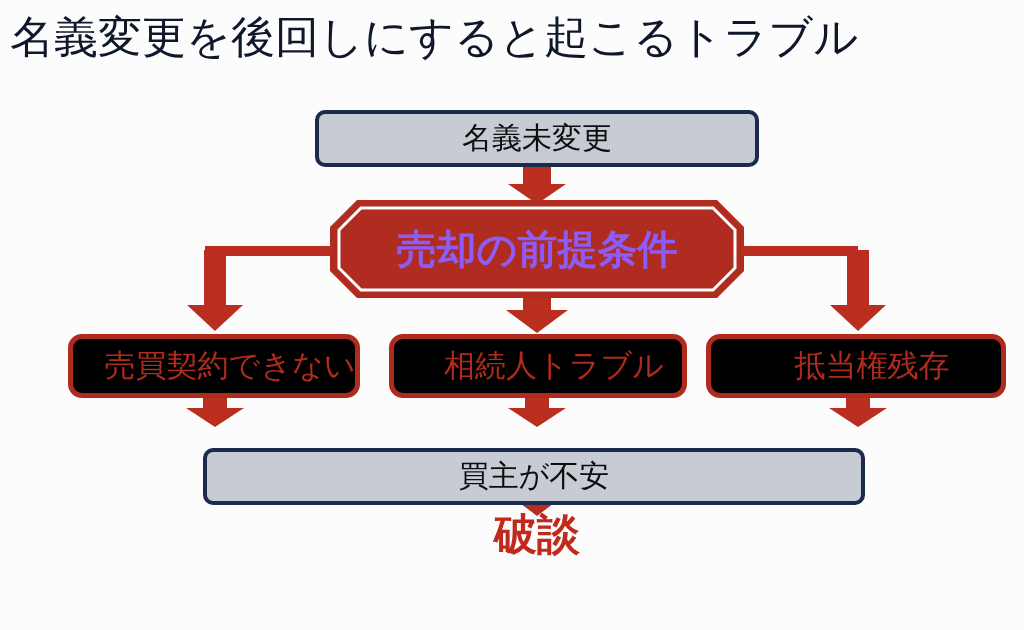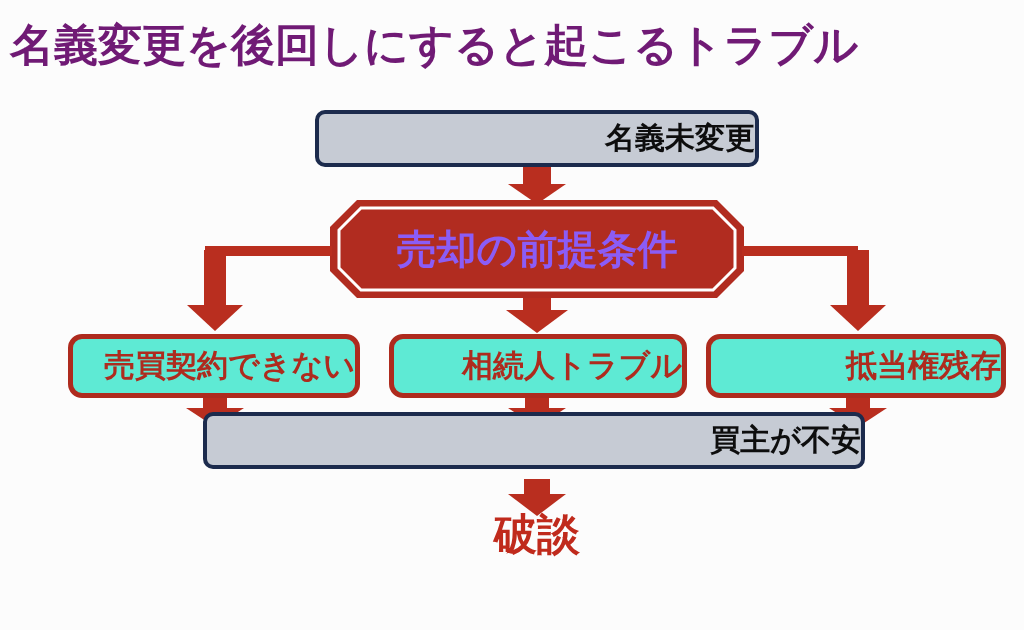--- a/index.html
+++ b/index.html
@@ -7,47 +7,47 @@
     position: relative;
     width: 1024px;
     height: 630px;
     background: #fcfcfc;
     overflow: hidden;
     font-family: "DejaVu Sans", sans-serif;
   }
   .title {
     position: absolute;
     left: 10px;
-    top: 16px;
+    top: 8px;
     font-size: 44px;
-    font-weight: 700;
-    color: #701a75;
+    font-weight: 400;
+    color: #0f172a;
     letter-spacing: 0px;
     white-space: nowrap;
   }
   .box {
     position: absolute;
     box-sizing: border-box;
     display: flex;
     align-items: center;
-    justify-content: flex-end;
-    font-weight: 700;
+    justify-content: center;
+    font-weight: 400;
     white-space: nowrap;
   }
   .gray-box {
     background: #c6cbd4;
     border: 4px solid #1c2b4d;
     border-radius: 10px;
     color: #0d0d0d;
     font-size: 30px;
   }
   .start-box  { left: 315px; top: 110px; width: 444px; height: 57px; }
-  .result-box { left: 203px; top: 412px; width: 662px; height: 57px; }
+  .result-box { left: 203px; top: 448px; width: 662px; height: 57px; }
   .problem-box {
-    background: #5eead4;
+    background: #000000;
     border: 5px solid #ae2b1e;
     border-radius: 14px;
     color: #ae2b1e;
     font-size: 31px;
     padding-left: 32px;
   }
   .problem-0 { left: 68px;  top: 334px; width: 292px; height: 64px; }
   .problem-1 { left: 389px; top: 334px; width: 298px; height: 64px; }
   .problem-2 { left: 706px; top: 334px; width: 300px; height: 64px; }
   .octagon-label {

